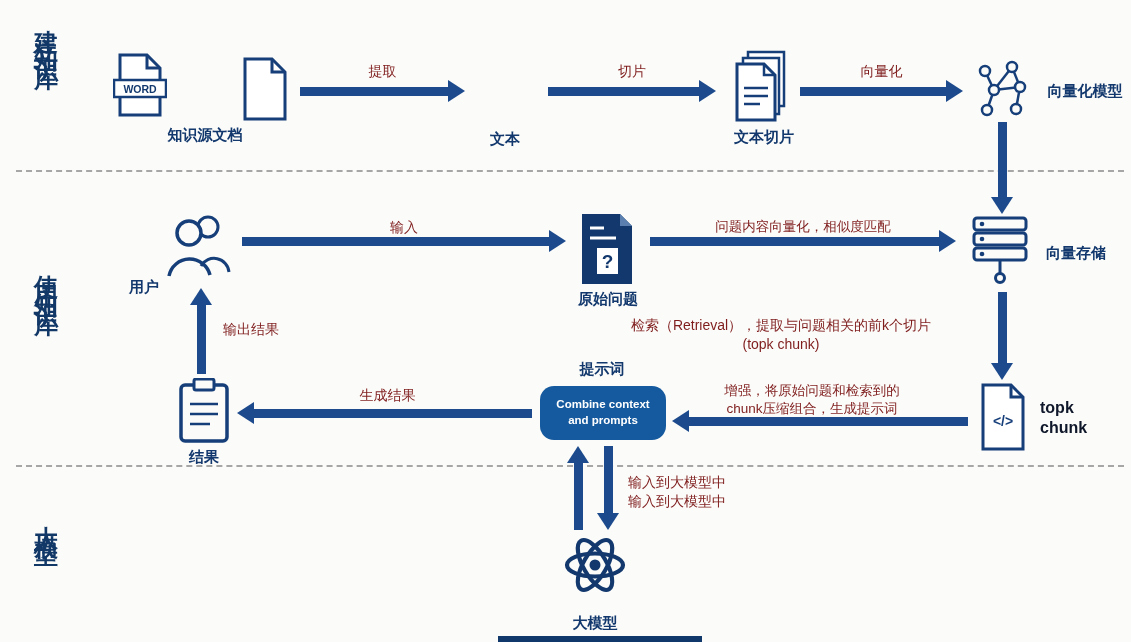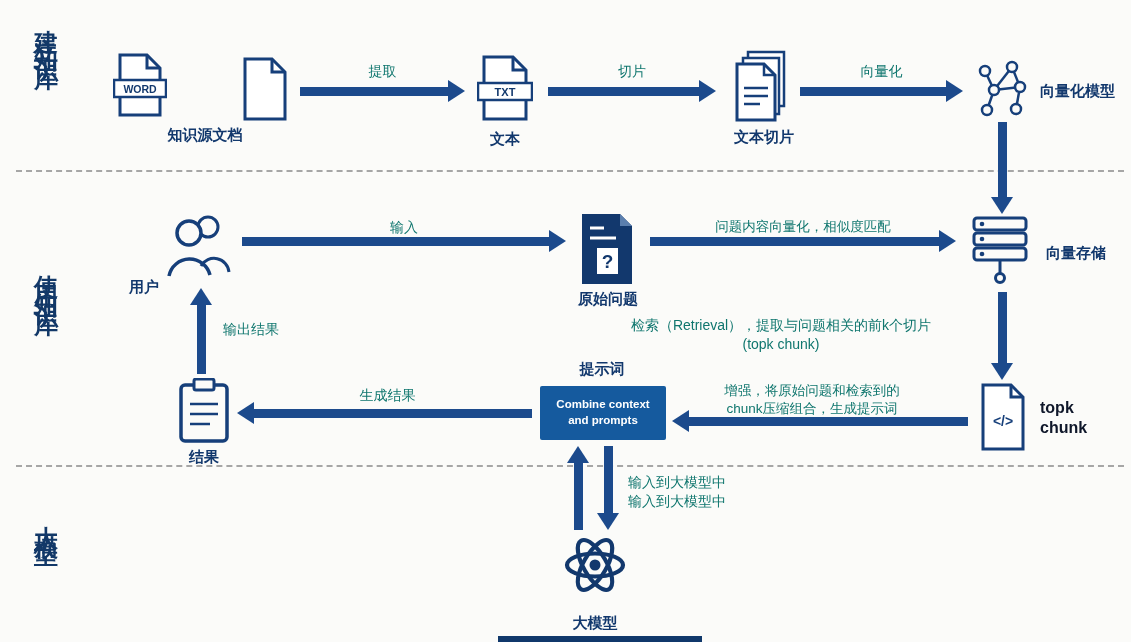--- a/index.html
+++ b/index.html
@@ -17,34 +17,34 @@
   .abs{position:absolute;}
   .section-label{
     writing-mode:vertical-rl;text-orientation:upright;
     font-weight:bold;font-size:24px;letter-spacing:9px;color:#123868;
   }
   .divider{
     position:absolute;left:16px;width:1108px;height:0;
     border-top:2px dashed #a6a6a6;
   }
   .node-label{font-weight:bold;font-size:15px;color:#12386d;text-align:center;}
-  .edge-label{font-size:14px;color:#0f766e;text-align:center;line-height:1.35;}
+  .edge-label{font-size:14px;color:#7f1d1d;text-align:center;line-height:1.35;}
   
   .h-arrow{position:absolute;display:flex;align-items:center;height:22px;}
   .h-arrow .shaft{flex:1;height:9px;background:var(--navy-soft);}
   .head-r{width:0;height:0;border-top:11px solid transparent;border-bottom:11px solid transparent;border-left:17px solid var(--navy-soft);}
   .head-l{width:0;height:0;border-top:11px solid transparent;border-bottom:11px solid transparent;border-right:17px solid var(--navy-soft);}
   .v-arrow{position:absolute;display:flex;flex-direction:column;align-items:center;width:22px;}
   .v-arrow .shaft{flex:1;width:9px;background:var(--navy-soft);}
   .head-d{width:0;height:0;border-left:11px solid transparent;border-right:11px solid transparent;border-top:17px solid var(--navy-soft);}
   .head-u{width:0;height:0;border-left:11px solid transparent;border-right:11px solid transparent;border-bottom:17px solid var(--navy-soft);}
   .combine-box{
     position:absolute;background:var(--boxblue);color:#fff;font-weight:bold;
     font-size:11.5px;display:flex;align-items:center;justify-content:center;
-    text-align:center;padding:6px 8px;line-height:1.35;border-radius:2px;
+    text-align:center;padding:6px 8px;line-height:1.35;border-radius:14px;
   }
   svg{display:block;}
   svg text{font-family:"Liberation Sans",sans-serif;}
   .bottom-bar{position:absolute;background:#10386b;}
 </style>
 </head>
 <body>
 
 <div class="stage">
 
@@ -72,28 +72,20 @@
     </svg>
   </div>
   <div class="abs node-label" style="left:120px;top:126px;width:170px;">知识源文档</div>
 
   <div class="abs edge-label" style="left:300px;top:62px;width:165px;">提取</div>
   <div class="h-arrow" style="left:300px;top:80px;width:165px;">
     <div class="shaft"></div>
       <div class="head-r"></div>
   </div>
 
-  <div class="abs" style="left:477px;top:55px;">
-    <svg width="56" height="66" viewBox="0 0 56 66">
-      <path d="M7 2 h29 l13 13 v49 H7 z" fill="#fff" stroke="#163f7a" stroke-width="3"></path>
-      <path d="M36 2 v13 h13" fill="none" stroke="#163f7a" stroke-width="3"></path>
-      <rect x="1" y="28" width="54" height="17" fill="#fff" stroke="#163f7a" stroke-width="2.5"></rect>
-      <text x="28" y="41" text-anchor="middle" font-size="11" font-weight="bold" fill="#12386d">TXT</text>
-    </svg>
-  </div>
   <div class="abs node-label" style="left:470px;top:130px;width:70px;">文本</div>
 
   <div class="abs edge-label" style="left:548px;top:62px;width:168px;">切片</div>
   <div class="h-arrow" style="left:548px;top:80px;width:168px;">
     <div class="shaft"></div>
       <div class="head-r"></div>
   </div>
 
   <div class="abs" style="left:733px;top:50px;">
     <svg width="58" height="72" viewBox="0 0 58 72">
@@ -127,21 +119,21 @@
       <g stroke="#163f7a" stroke-width="2.5" fill="#fbfbf9">
         <circle cx="13" cy="11" r="5"></circle>
         <circle cx="40" cy="7" r="5"></circle>
         <circle cx="22" cy="30" r="5"></circle>
         <circle cx="48" cy="27" r="5"></circle>
         <circle cx="15" cy="50" r="5"></circle>
         <circle cx="44" cy="49" r="5"></circle>
       </g>
     </svg>
   </div>
-  <div class="abs node-label" style="left:1040px;top:82px;width:90px;text-align:left;font-family:Liberation Mono, monospace;">向量化模型</div>
+  <div class="abs node-label" style="left:1040px;top:82px;width:90px;text-align:center;font-family:Liberation Mono, monospace;">向量化模型</div>
 
   <div class="v-arrow" style="left:991px;top:122px;height:92px;">
     <div class="shaft"></div>
       <div class="head-d"></div>
   </div>
 
   <div class="abs" style="left:165px;top:210px;">
     <svg width="68" height="72" viewBox="0 0 68 72">
       <g stroke="#163f7a" fill="#fbfbf9">
         <circle cx="43" cy="17" r="10" stroke-width="3"></circle>

